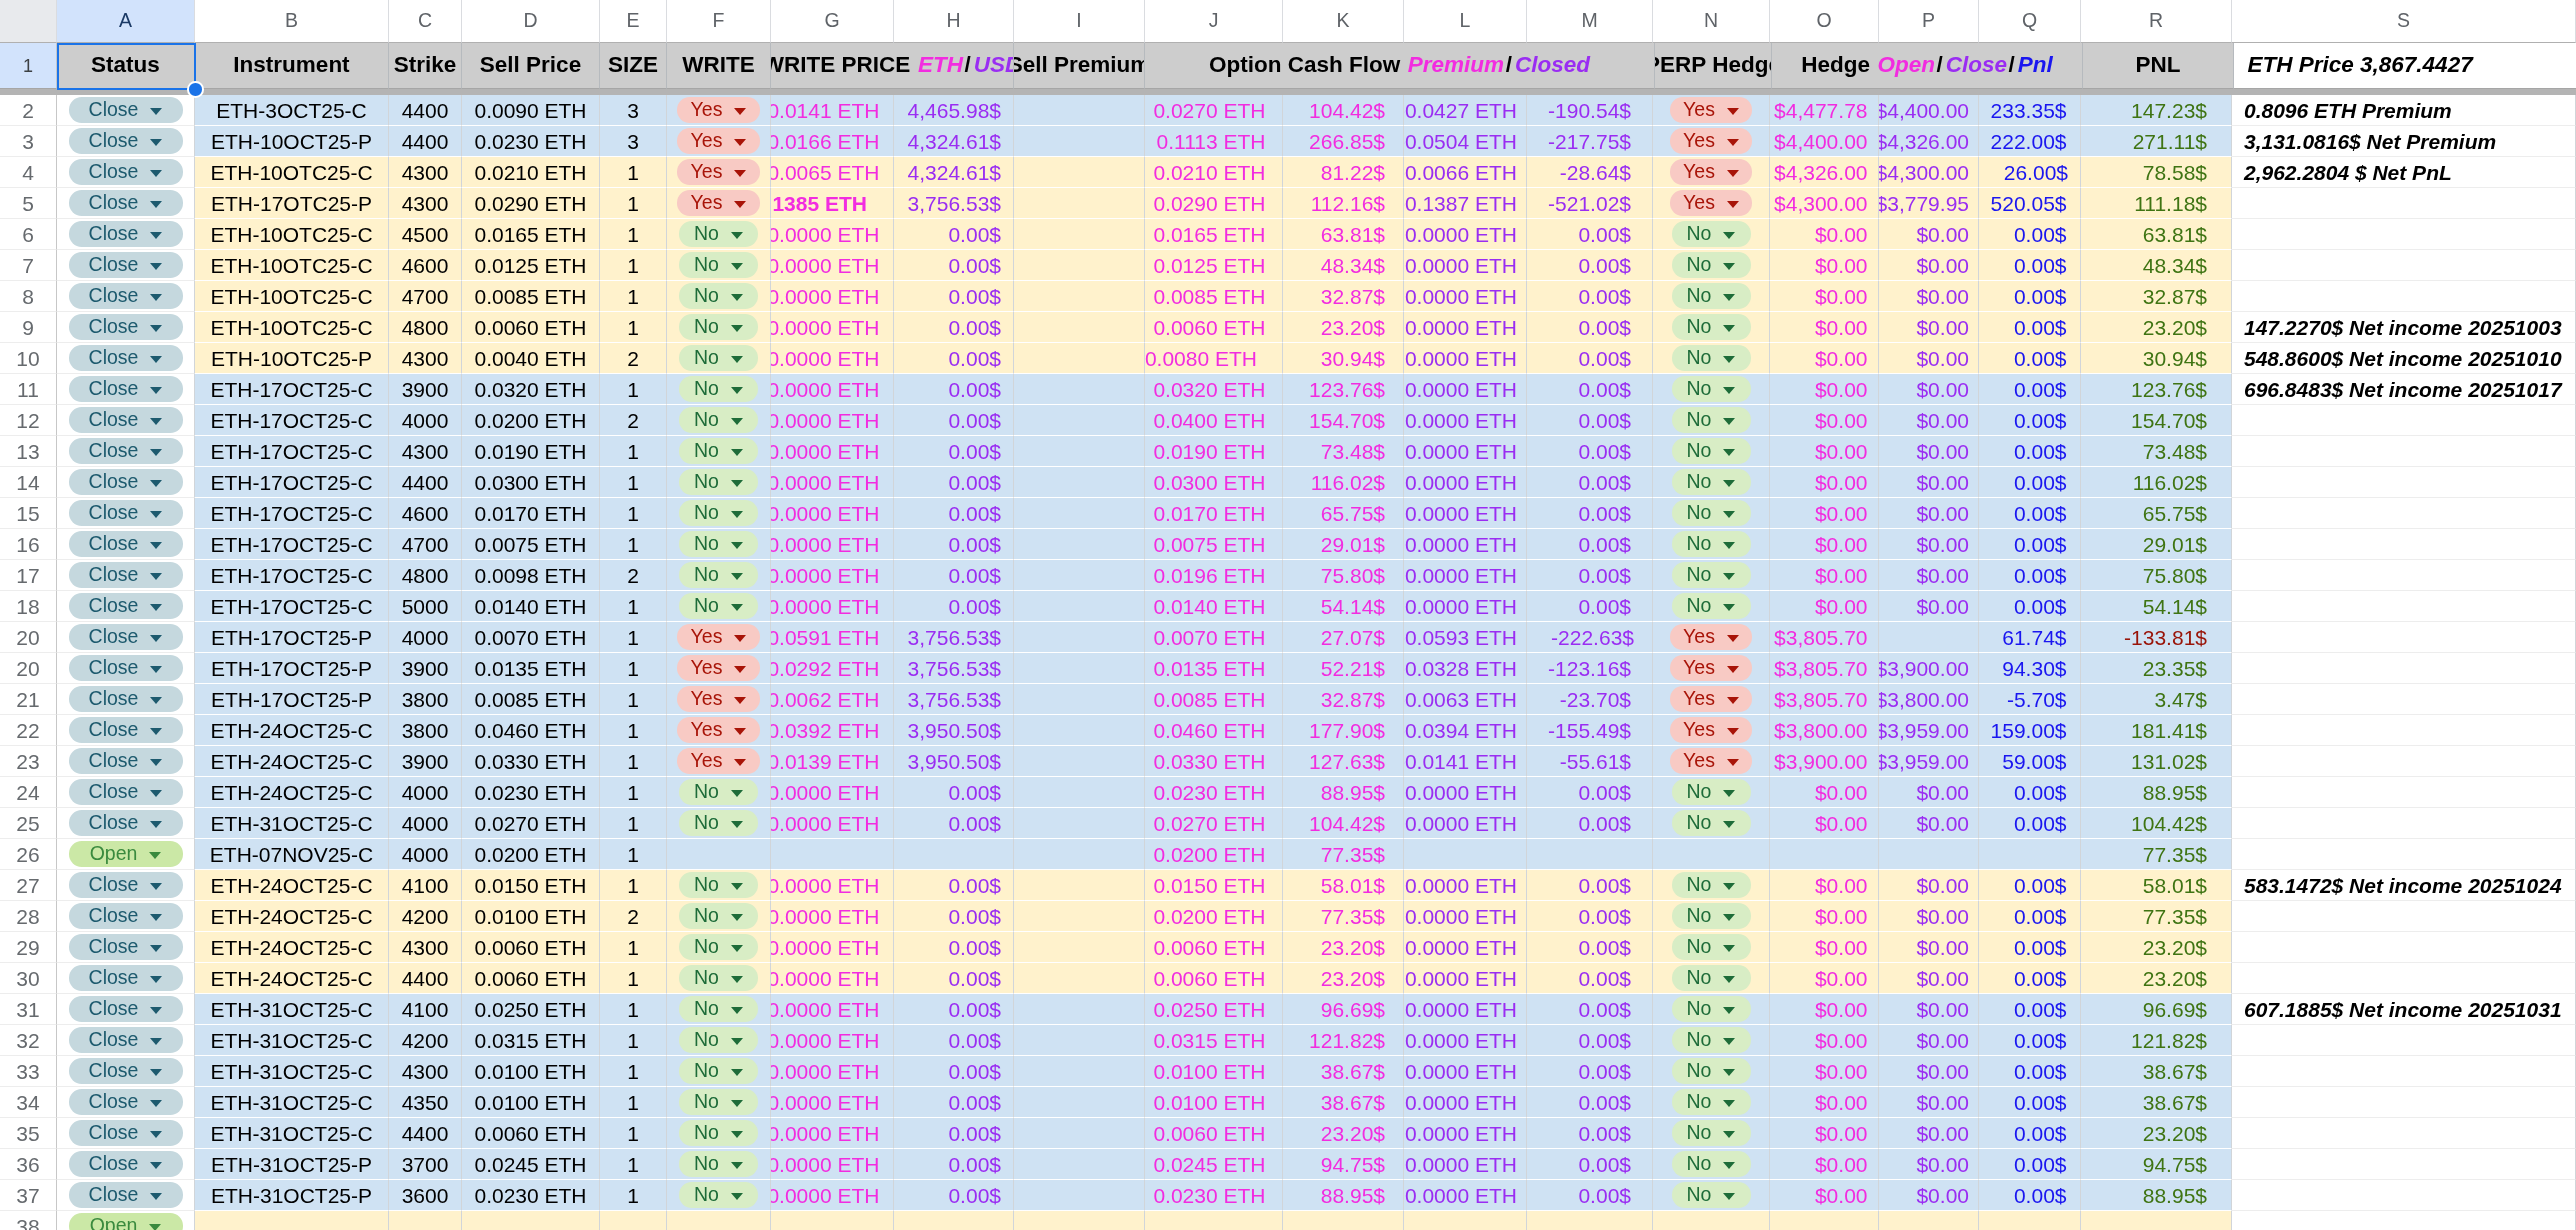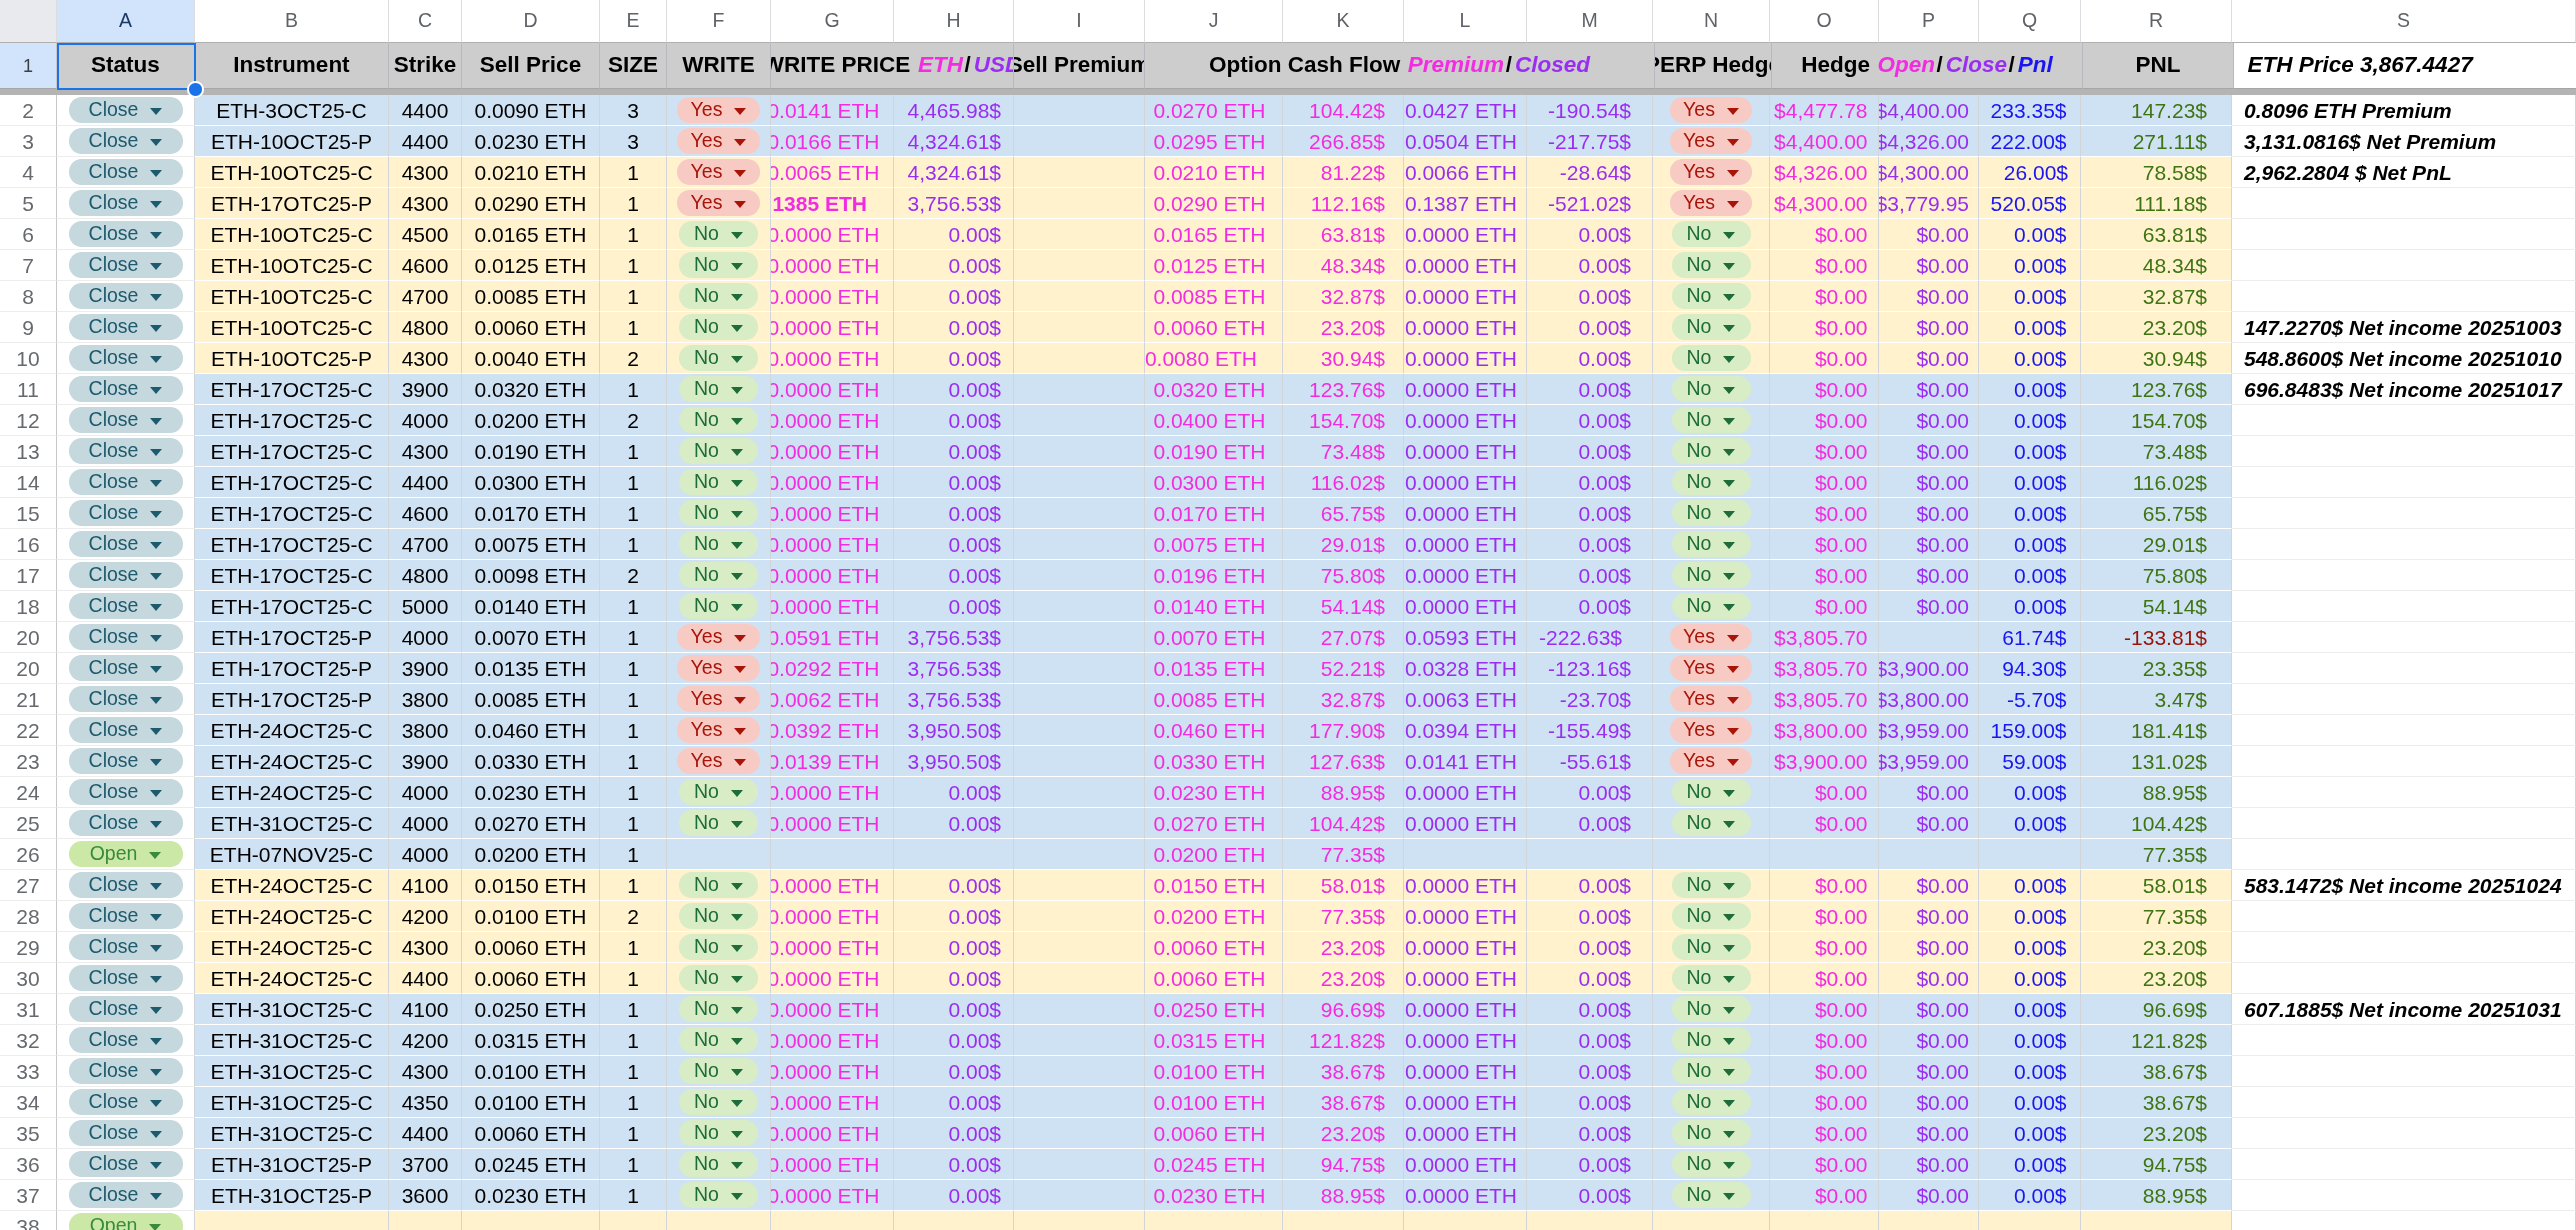--- a/index.html
+++ b/index.html
@@ -192,21 +192,21 @@
         <div class="cell tinted ac t-black" style="width: 67px;">3</div>
         <div class="cell tinted ac" style="width: 104px;">
           <div class="pill pill-yes">
             <div class="" style="display: inline;">Yes</div>
             <div class="tri"></div>
           </div>
         </div>
         <div class="cell tinted ar t-mag" style="width: 123px; padding-right: 13.5px;">0.0166 ETH</div>
         <div class="cell tinted ar t-pur" style="width: 120px; padding-right: 12px;">4,324.61$</div>
         <div class="cell tinted ac t-black" style="width: 131px;"></div>
-        <div class="cell tinted ar t-mag" style="width: 138px; padding-right: 16.5px;">0.0295 ETH</div>
+        <div class="cell tinted ar t-mag" style="width: 138px; padding-right: 16.5px;">0.1113 ETH</div>
         <div class="cell tinted ar t-mag" style="width: 121px; padding-right: 18px;">266.85$</div>
         <div class="cell tinted ar t-pur" style="width: 123px; padding-right: 9px;">-0.0504 ETH</div>
         <div class="cell tinted ar t-pur" style="width: 126px; padding-right: 21px;">-217.75$</div>
         <div class="cell tinted ac" style="width: 117px;">
           <div class="pill pill-yes">
             <div class="" style="display: inline;">Yes</div>
             <div class="tri"></div>
           </div>
         </div>
         <div class="cell tinted ar t-mag" style="width: 109px; padding-right: 10.5px;">$4,400.00</div>
@@ -787,21 +787,21 @@
             <div class="" style="display: inline;">Yes</div>
             <div class="tri"></div>
           </div>
         </div>
         <div class="cell tinted ar t-mag" style="width: 123px; padding-right: 13.5px;">0.0591 ETH</div>
         <div class="cell tinted ar t-pur" style="width: 120px; padding-right: 12px;">3,756.53$</div>
         <div class="cell tinted ac t-black" style="width: 131px;"></div>
         <div class="cell tinted ar t-mag" style="width: 138px; padding-right: 16.5px;">0.0070 ETH</div>
         <div class="cell tinted ar t-mag" style="width: 121px; padding-right: 18px;">27.07$</div>
         <div class="cell tinted ar t-pur" style="width: 123px; padding-right: 9px;">-0.0593 ETH</div>
-        <div class="cell tinted ar t-pur" style="width: 126px; padding-right: 30px;">-222.63$</div>
+        <div class="cell tinted ar t-pur" style="width: 126px; padding-right: 18px;">-222.63$</div>
         <div class="cell tinted ac" style="width: 117px;">
           <div class="pill pill-yes">
             <div class="" style="display: inline;">Yes</div>
             <div class="tri"></div>
           </div>
         </div>
         <div class="cell tinted ar t-mag" style="width: 109px; padding-right: 10.5px;">$3,805.70</div>
         <div class="cell tinted ar t-pur" style="width: 100px; padding-right: 9px;"></div>
         <div class="cell tinted ar t-blue" style="width: 102px; padding-right: 13.5px;">61.74$</div>
         <div class="cell tinted ar t-red" style="width: 151px; padding-right: 24px;">-133.81$</div>

